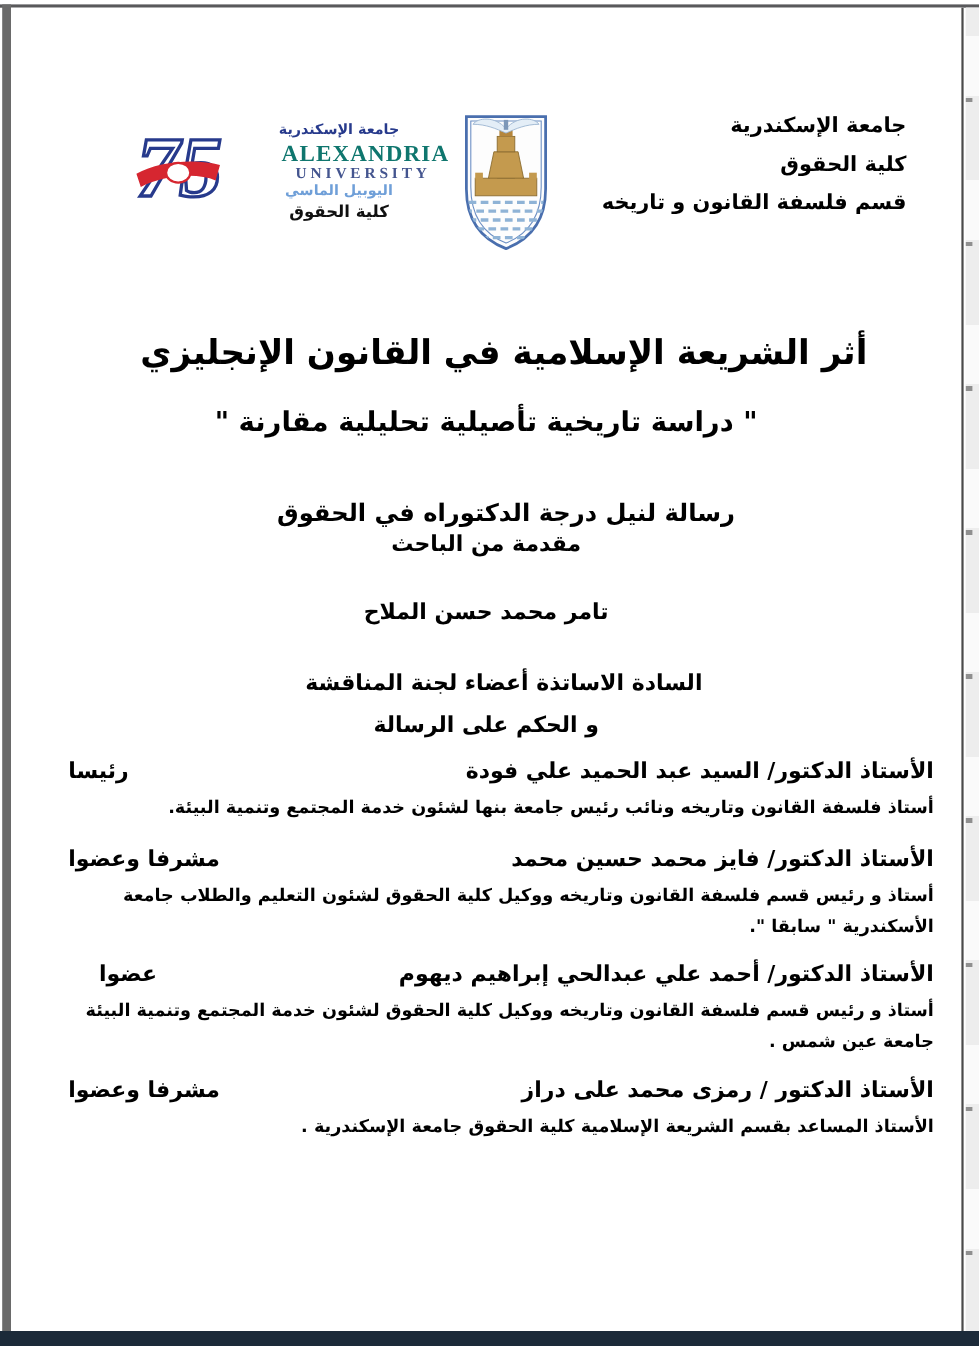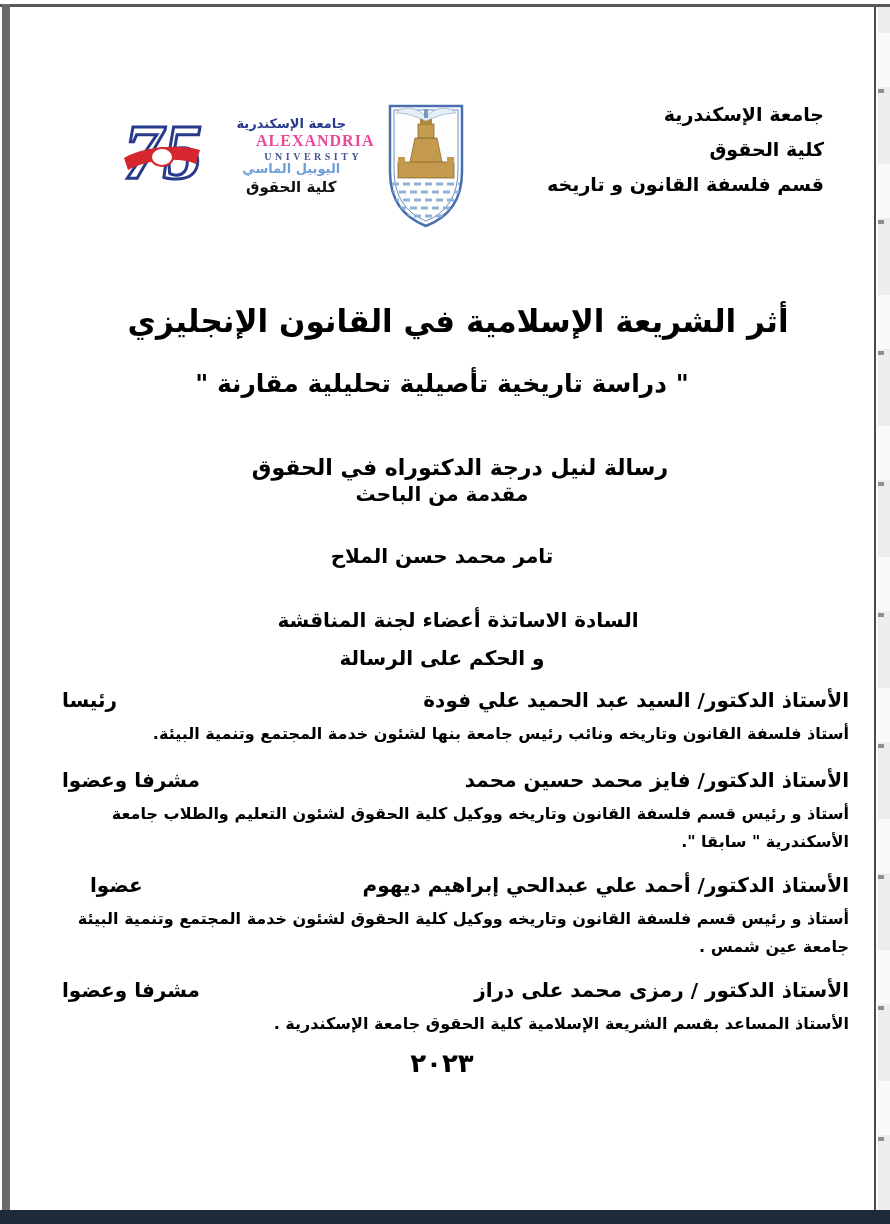--- a/index.html
+++ b/index.html
@@ -43,22 +43,22 @@
   }
   
   .logos {
     position:absolute; top:93px; left:112px;
     display:flex; flex-direction:row; align-items:flex-start; gap:10px;
     direction:ltr;
   }
   .jubilee { display:flex; align-items:center; gap:4px; }
   .jubilee .txtcol { display:flex; flex-direction:column; align-items:center; line-height:1.15; }
   .jub-callig { color:#273a8c; font-size:13px; }
-  .jub-alex   { color:#ec4899; font-size:16px; font-family:"Liberation Serif", serif; font-weight:bold; letter-spacing:1px;margin-left:48px; }
-  .jub-univ   { color:#44558f; font-size:10px;  font-family:"Liberation Serif", serif; letter-spacing:3.5px;padding-left:44px; }
+  .jub-alex   { color:#0f766e; font-size:21px; font-family:"Liberation Serif", serif; font-weight:bold; letter-spacing:1px;margin-left:48px; }
+  .jub-univ   { color:#44558f; font-size:14px;  font-family:"Liberation Serif", serif; letter-spacing:3.5px;padding-left:44px; }
   .jub-diamond{ color:#6f9fd8; font-size:13px; }
   .jub-fac    { color:#111;    font-size:15px; margin-top:2px; }
   
   .title-main   { position:absolute; top:296px; left:0; width:100%; text-align:center; font-size:31px;margin-left:16px; }
   .title-sub    { position:absolute; top:362px; left:0; width:100%; text-align:center; font-size:25px; }
   .degree-line  { position:absolute; top:448px; left:0; width:100%; text-align:center; font-size:22px;padding-left:36px; }
   .presented-by { position:absolute; top:475px; left:0; width:100%; text-align:center; font-size:20px; }
   .author-name  { position:absolute; top:537px; left:0; width:100%; text-align:center; font-size:20px; }
   .comm-h1      { position:absolute; top:601px; left:0; width:100%; text-align:center; font-size:20px;padding-left:32px; }
   .comm-h2      { position:absolute; top:639px; left:0; width:100%; text-align:center; font-size:20px; }
@@ -177,14 +177,13 @@
   </div>
 
   <div class="member m4">
     <div class="member-head">
       <span class="member-name">الأستاذ الدكتور / رمزى محمد على دراز</span>
       <span class="member-role">مشرفا وعضوا</span>
     </div>
     <div class="member-desc">الأستاذ المساعد بقسم الشريعة الإسلامية كلية الحقوق جامعة الإسكندرية .</div>
   </div>
 
-  <div class="year">٢٠٢٣</div>
 </div>
 
 </body></html>

